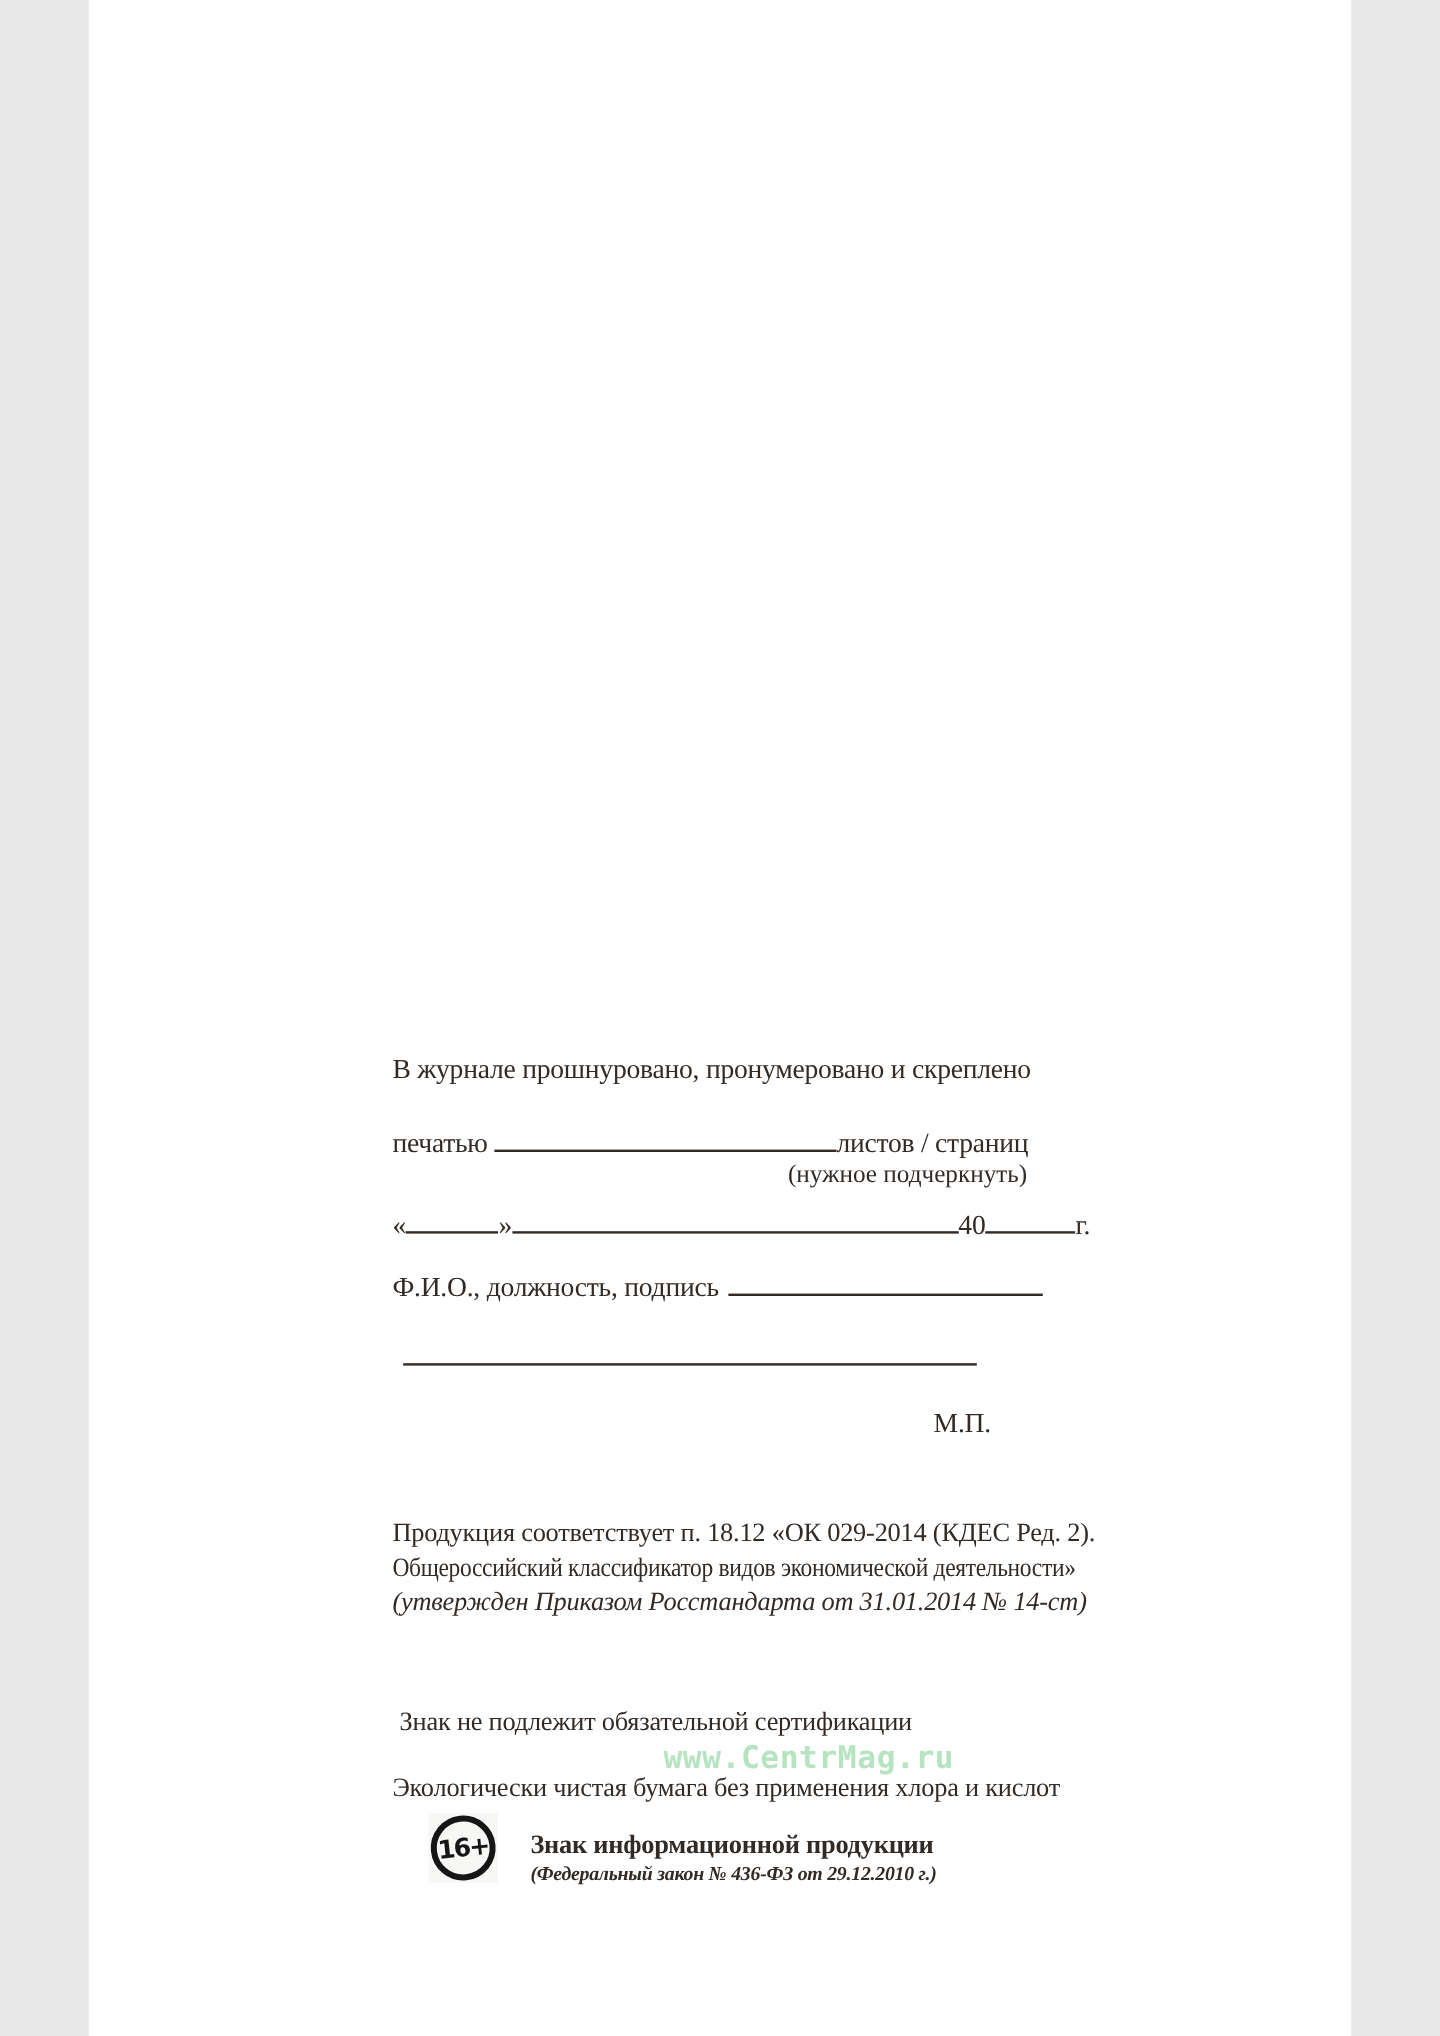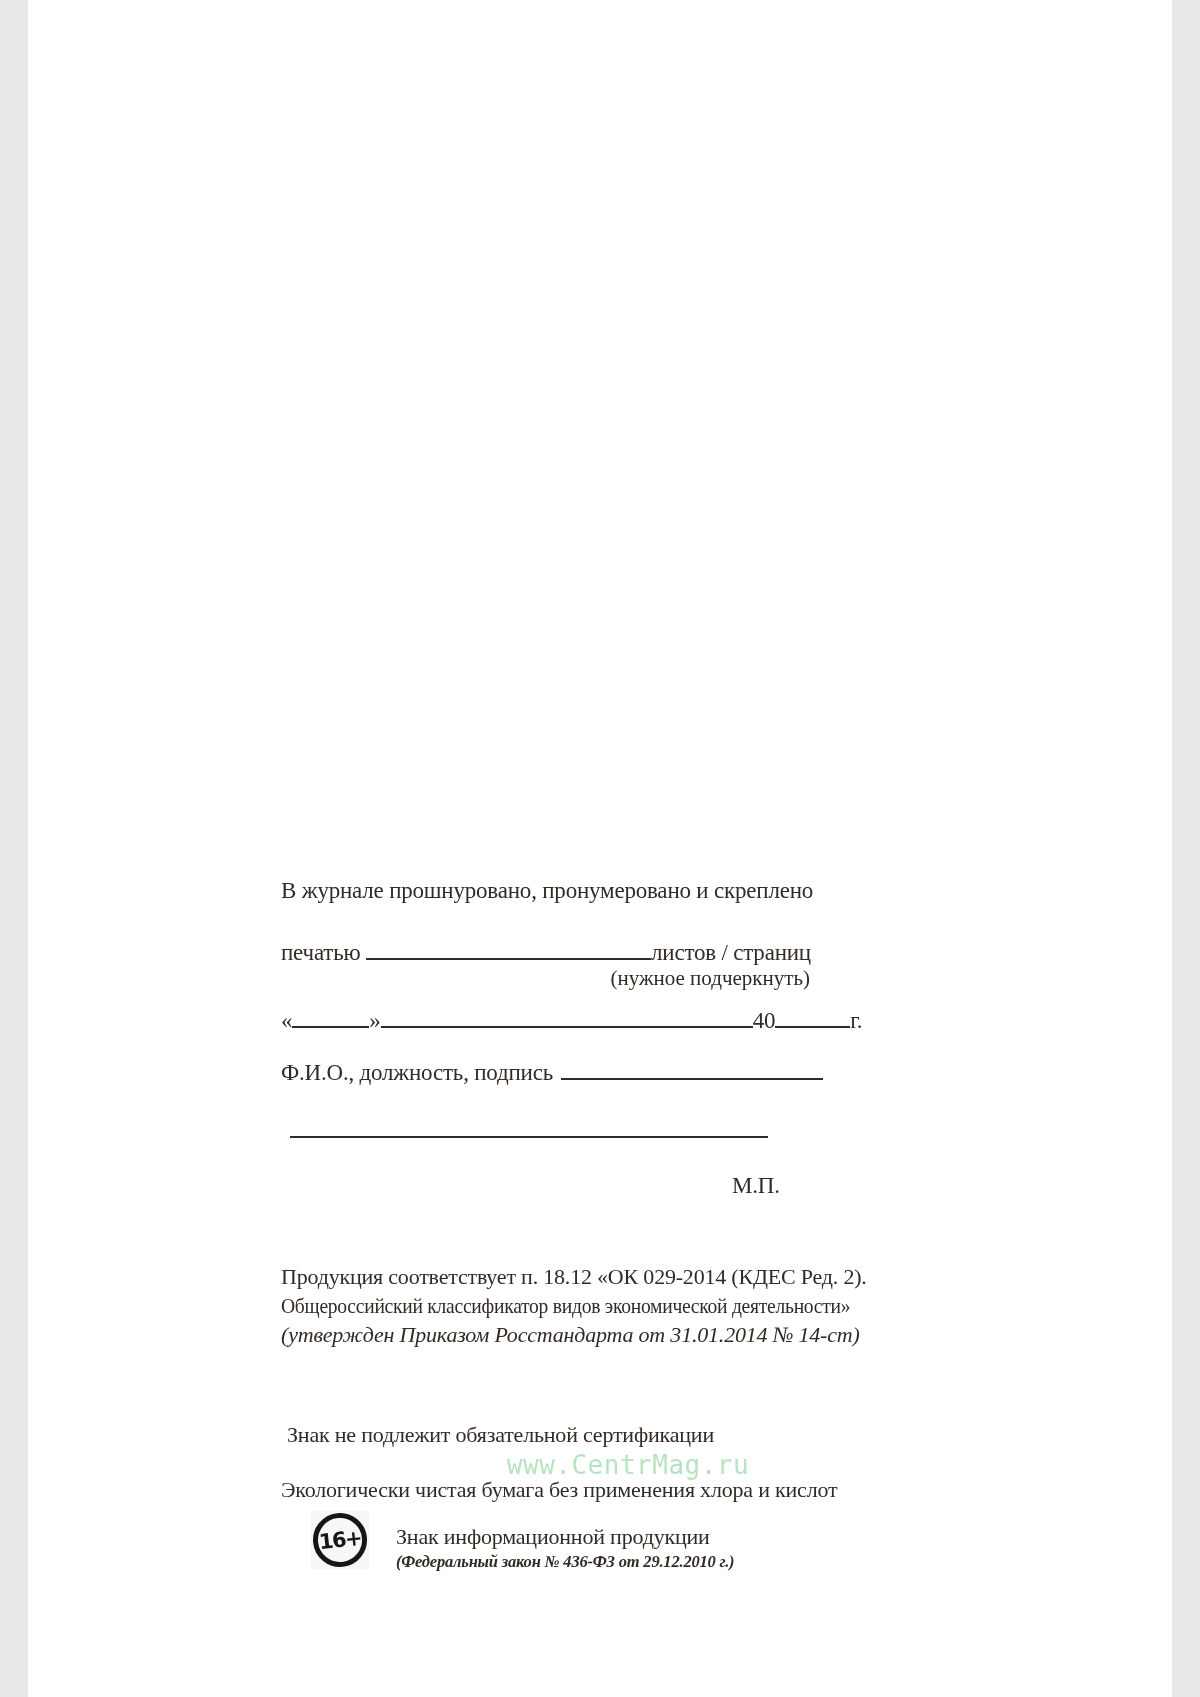--- a/index.html
+++ b/index.html
@@ -1,18 +1,18 @@
 <!DOCTYPE html>
 <html><head>
 <meta charset="utf-8">
 <style>
   html,body{margin:0;padding:0;background:#e8e8e8;}
   .page{
     position:relative;
-    width:1144px;height:1697px;
+    width:1052px;height:1697px;
     margin:0 auto;
     background:#ffffff;
     font-family:"Liberation Serif","DejaVu Serif",serif;
     color:#322a24;
     overflow:hidden;
   }
   .abs{position:absolute;white-space:nowrap;}
   .t23{font-size:23px;letter-spacing:-0.2px;}
   .t22{font-size:22px;letter-spacing:-0.2px;}
   .t17{font-size:21px;}
@@ -44,21 +44,21 @@
     transform:scaleX(0.89);
     transform-origin:left center;
     letter-spacing:-0.3px;
   }
   .italic{font-style:italic;}
   .watermark{
     position:absolute;
     left:450px;top:1450px;width:300px;
     text-align:center;
     font-family:"DejaVu Sans Mono",monospace;
-    font-weight:normal;
+    font-weight:bold;
     font-size:26px;
     color:#b7e4c0;
     letter-spacing:0.5px;
   }
   .badge-box{
     position:absolute;
     left:283px;top:1511px;
     width:58px;height:58px;
     background:#f7f7f5;
     display:flex;align-items:center;justify-content:center;
@@ -69,21 +69,21 @@
     border-radius:50%;
     display:flex;align-items:center;justify-content:center;
     font-family:"DejaVu Sans",sans-serif;
     font-weight:bold;font-size:21px;
     color:#161616;
     transform:rotate(-6deg);
     letter-spacing:-1.5px;
   }
   .age-title{
     position:absolute;left:368px;top:1524px;
-    font-size:22px;font-weight:normal;letter-spacing:-0.2px;
+    font-size:22px;font-weight:bold;letter-spacing:-0.2px;
   }
   .age-sub{
     position:absolute;left:368px;top:1552px;
     font-size:16.5px;font-style:italic;font-weight:bold;letter-spacing:-0.2px;
   }
 </style>
 </head>
 <body>
 
 <div class="page">

